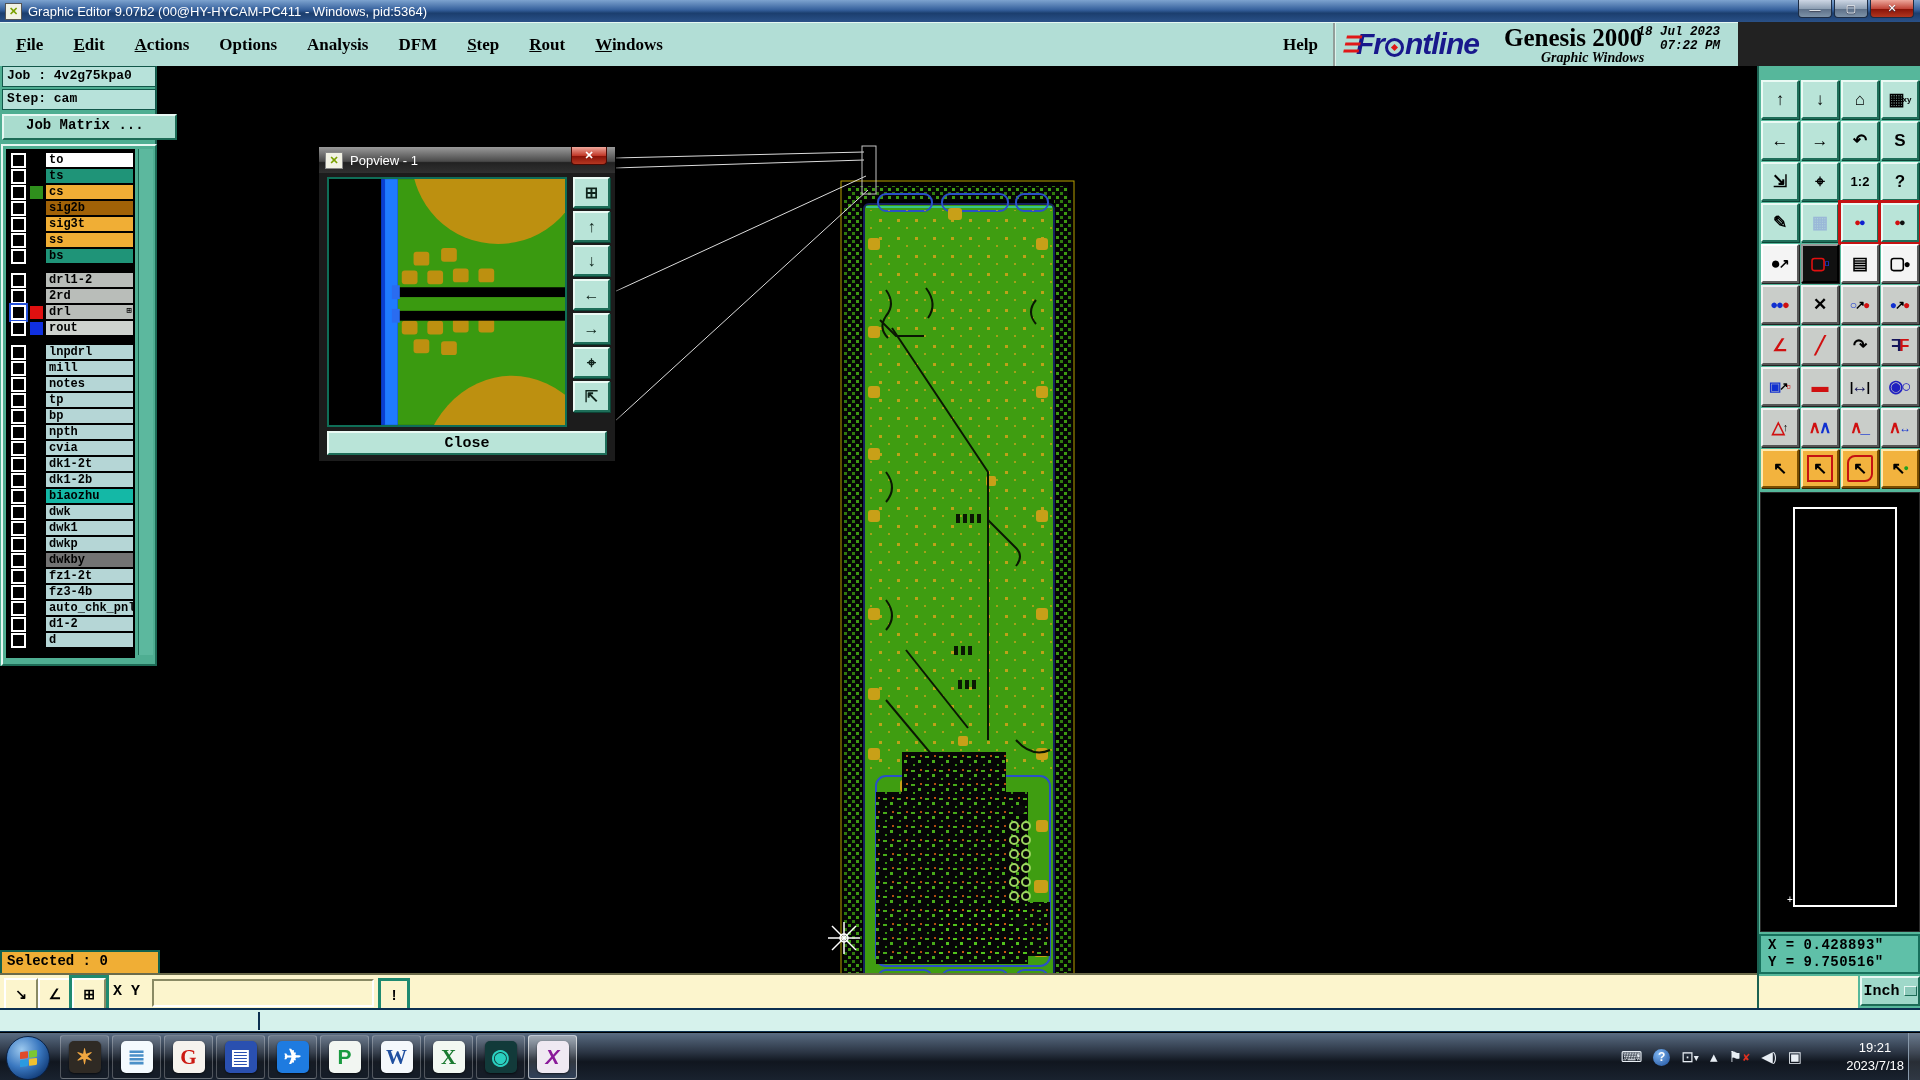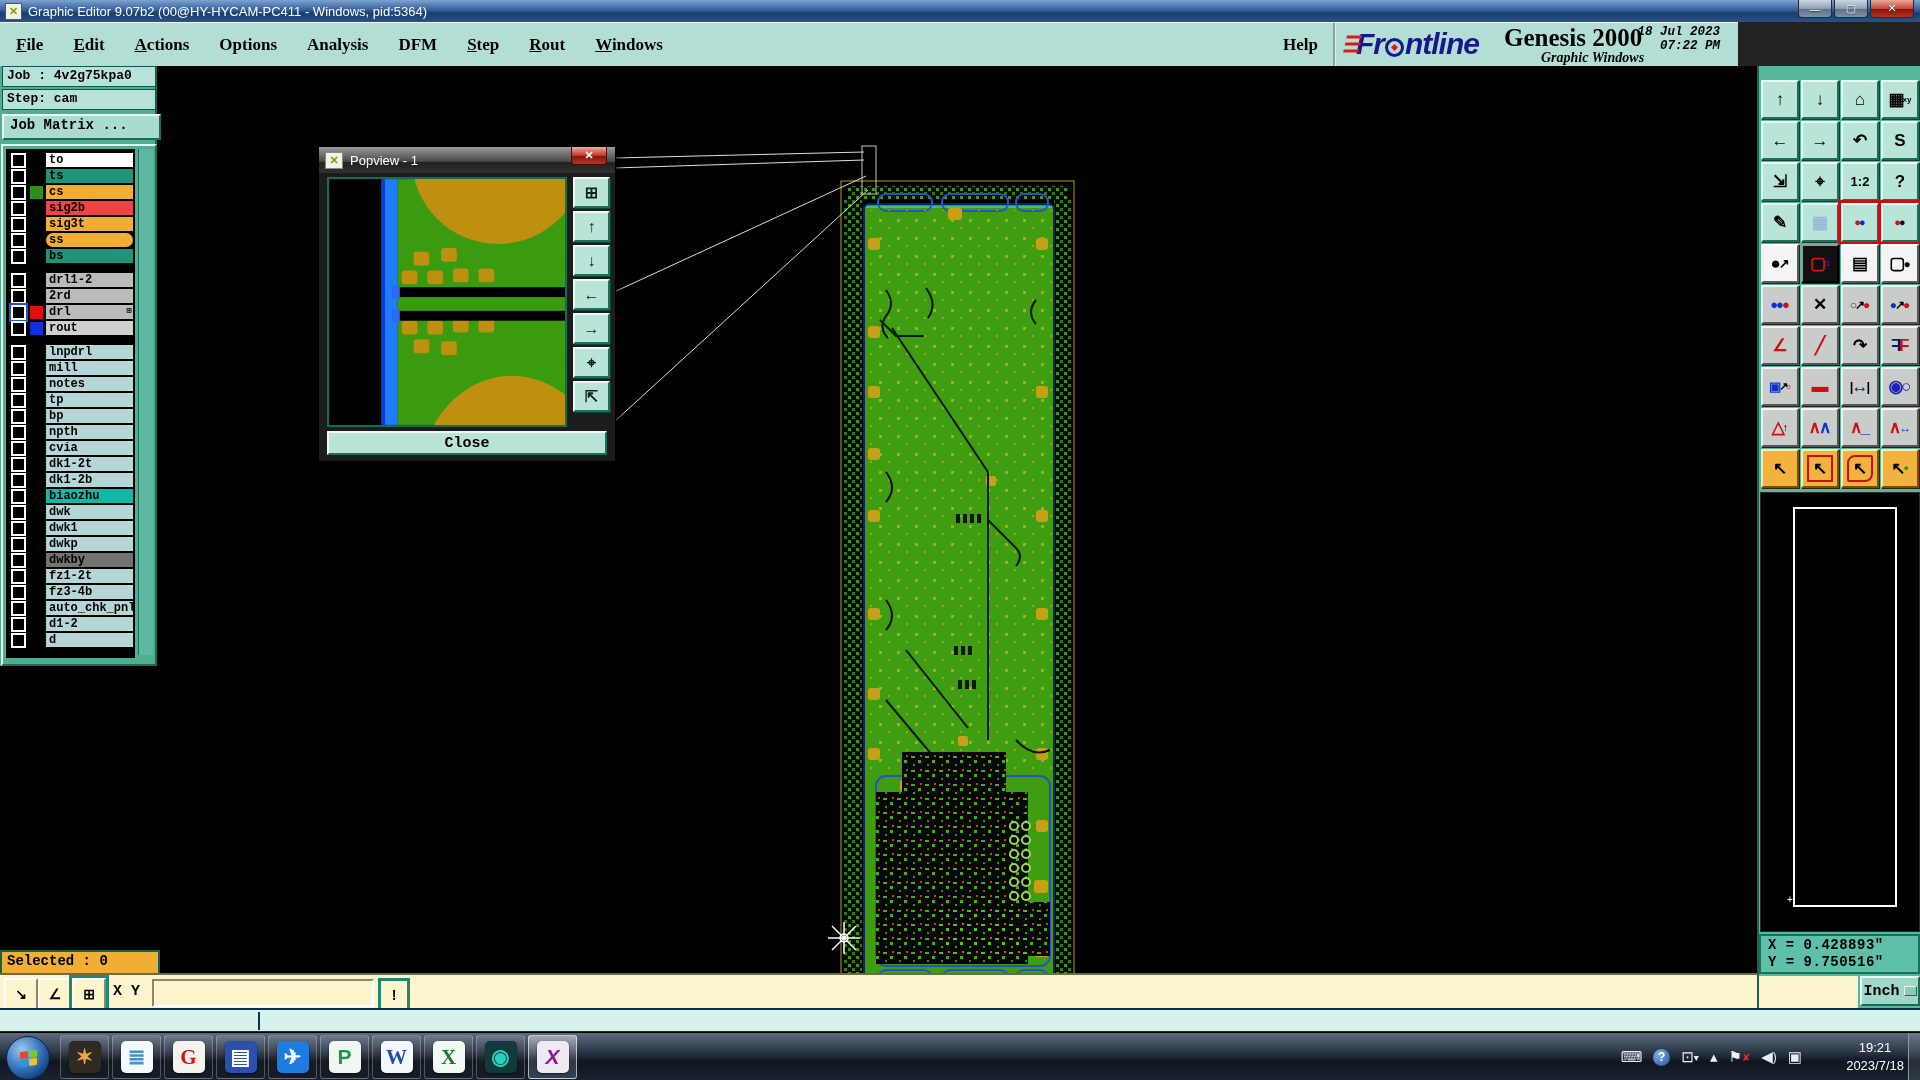--- a/index.html
+++ b/index.html
@@ -39,21 +39,21 @@
   #canvas{position:absolute;left:0;top:66px;width:1757px;height:942px;background:#000;}
   #pcb{position:absolute;left:840px;top:114px;}
   #overlay{position:absolute;left:0;top:66px;width:1920px;height:942px;pointer-events:none;}
 
   
   #leftpanel{position:absolute;left:0;top:66px;width:155px;height:600px;background:#4fae92;border-right:2px solid #1c6252;}
   .tealbox{position:absolute;left:2px;width:148px;height:19px;background:#b7e2da;border:1px solid #11574a;
     font-weight:bold;font-size:13px;line-height:17px;padding-left:4px;color:#000;white-space:nowrap;}
   #matrixbtn{position:absolute;left:2px;top:48px;width:149px;height:22px;background:#a9dcce;
     border:2px solid;border-color:#e7f8f3 #1d6b56 #1d6b56 #e7f8f3;font-weight:bold;font-size:14px;
-    line-height:18px;padding-left:6px;cursor:pointer;white-space:nowrap;}
+    line-height:18px;padding-left:22px;cursor:pointer;white-space:nowrap;}
   #layerframe{position:absolute;left:1px;top:78px;width:152px;height:518px;background:#4fae92;
     border:2px solid;border-color:#e7f8f3 #1d6b56 #1d6b56 #e7f8f3;}
   #layerlist{position:absolute;left:3px;top:3px;width:129px;height:506px;background:#000;padding-top:3px;}
   #layerscroll{position:absolute;right:2px;top:3px;width:14px;height:506px;background:#5cb89e;border-left:1px solid #1d6b56;}
   .layer-group{margin-bottom:8px;}
   .layer-row{display:flex;align-items:center;height:16px;cursor:pointer;}
   .cb{width:11px;height:11px;border:2px solid #fff;background:#000;margin-left:5px;flex:none;}
   .cb-accent{border-color:#fff;box-shadow:0 0 0 2px #2450d8;}
   .sw{width:13px;height:13px;margin-left:4px;flex:none;background:transparent;}
   .lab{flex:1;margin-left:3px;margin-right:2px;height:14px;font-weight:bold;font-size:12px;line-height:14px;
@@ -340,31 +340,31 @@
               <span class="lab mono" style="background: rgb(31, 148, 120);">ts</span>
             </div>
             <div class="layer-row">
               <span class="cb"></span>
               <span class="sw" style="background: rgb(47, 143, 29);"></span>
               <span class="lab mono" style="background: rgb(240, 174, 53);">cs</span>
             </div>
             <div class="layer-row">
               <span class="cb"></span>
               <span class="sw"></span>
-              <span class="lab mono" style="background: #ef4444;">sig2b</span>
+              <span class="lab mono" style="background: #a16207;">sig2b</span>
             </div>
             <div class="layer-row">
               <span class="cb"></span>
               <span class="sw"></span>
               <span class="lab mono" style="background: rgb(240, 174, 53);">sig3t</span>
             </div>
             <div class="layer-row">
               <span class="cb"></span>
               <span class="sw"></span>
-              <span class="lab mono" style="background: rgb(240, 174, 53); border-radius: 7px;">ss</span>
+              <span class="lab mono" style="background: rgb(240, 174, 53);">ss</span>
             </div>
             <div class="layer-row">
               <span class="cb"></span>
               <span class="sw"></span>
               <span class="lab mono" style="background: rgb(31, 148, 120);">bs</span>
             </div>
           </div>
           <div class="layer-group">
             <div class="layer-row">
               <span class="cb"></span>

